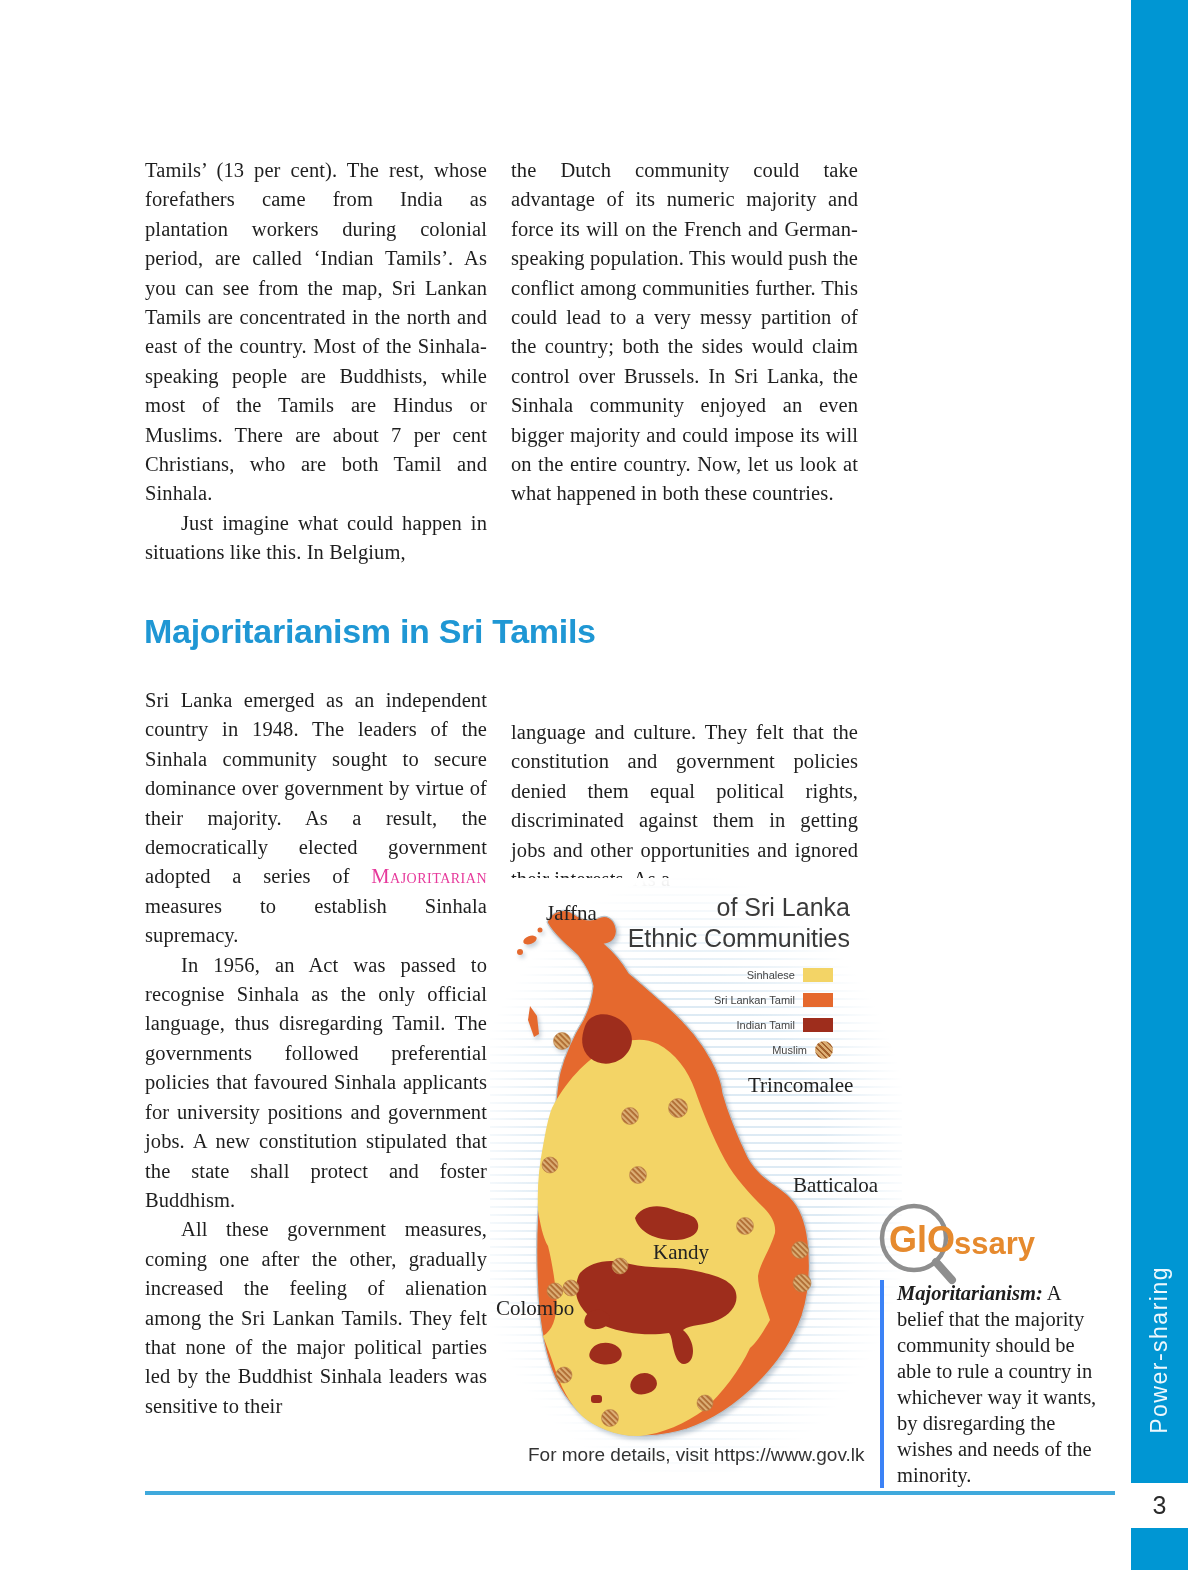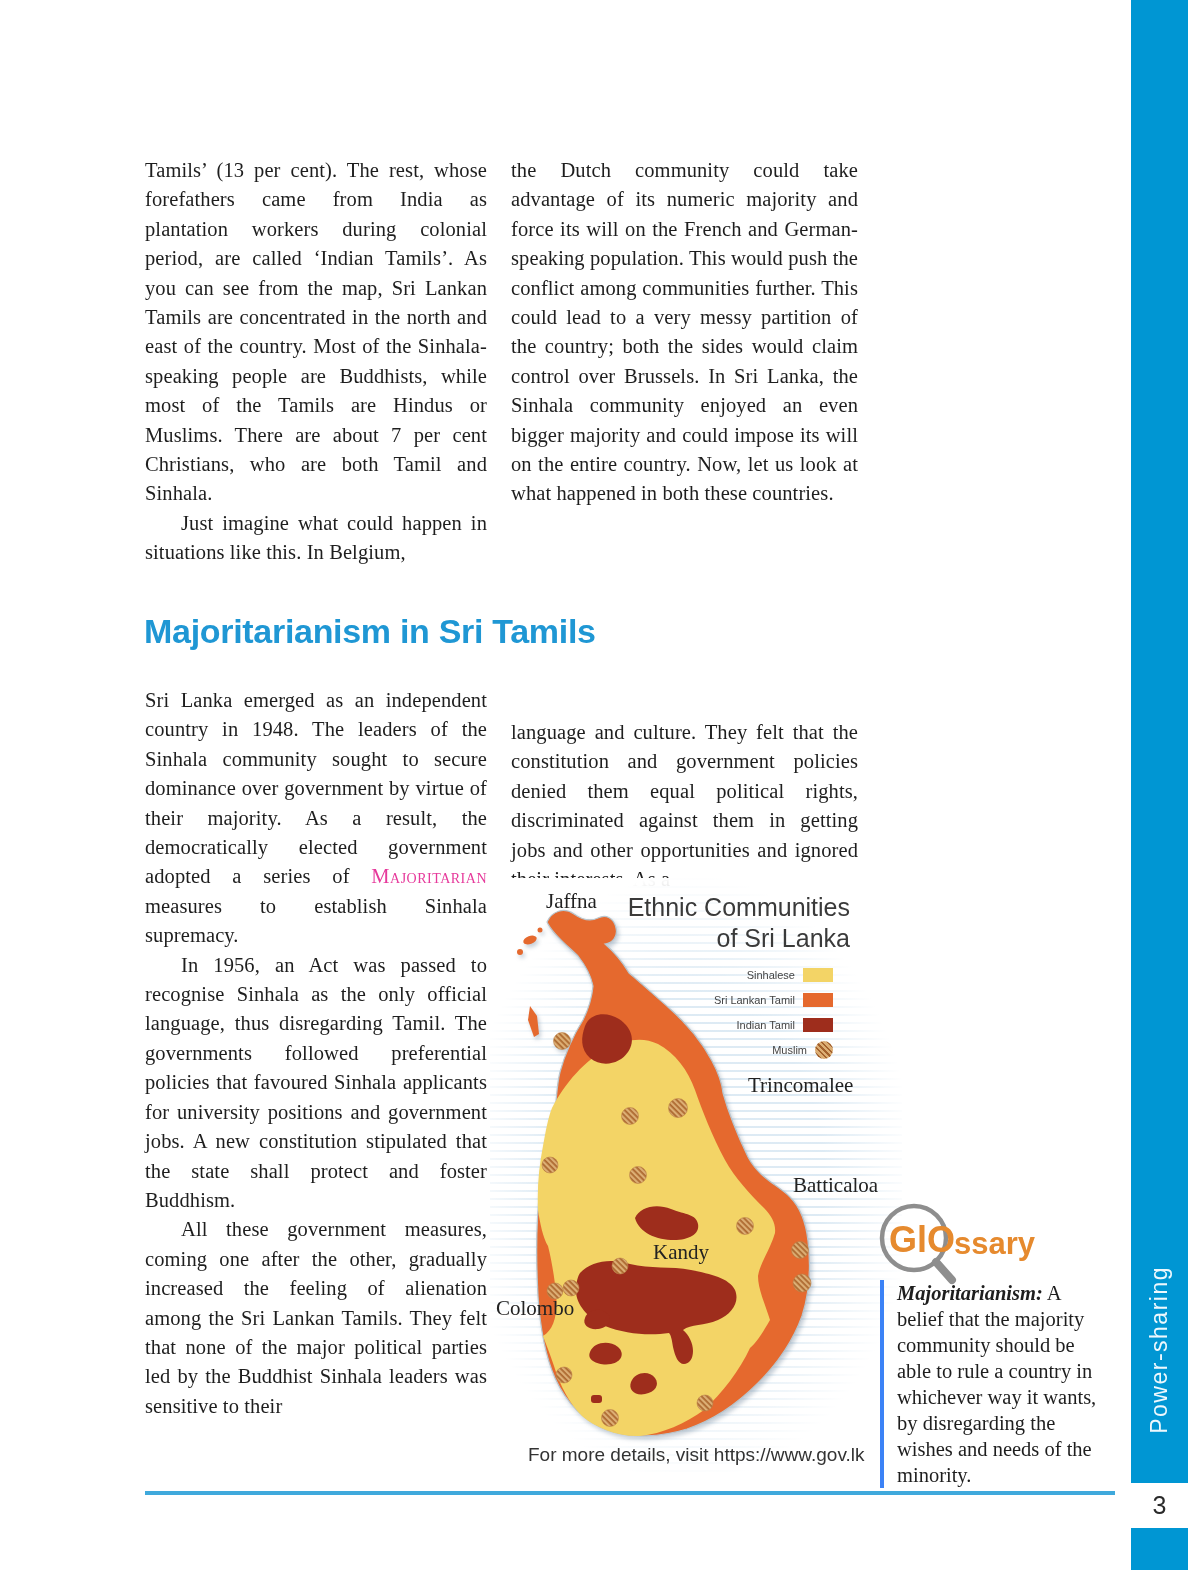--- a/index.html
+++ b/index.html
@@ -31,21 +31,21 @@
        font-family:"Liberation Sans", sans-serif;font-size:11px;color:#444;}
   .legend-row{display:flex;justify-content:flex-end;align-items:center;height:25px;}
   .legend-row .lab{text-align:right;}
   .chip{width:30px;height:14px;margin-left:8px;flex:0 0 auto;}
   .chip.sinhalese{background:#f3d466;}
   .chip.sltamil{background:#e5692e;}
   .chip.itamil{background:#9e2d1c;}
   .chip.muslim{width:18px;height:18px;border-radius:50%;
        background:repeating-linear-gradient(45deg,#a4622d 0 1.5px,#dcae74 1.5px 4px);}
   .city{position:absolute;font-size:21px;color:#222;white-space:nowrap;}
-  #city-jaffna{left:56px;top:11px;}
+  #city-jaffna{left:56px;top:23px;}
   #city-trincomalee{left:258px;top:195px;}
   #city-batticaloa{left:303px;top:295px;}
   #city-kandy{left:163px;top:362px;}
   #city-colombo{left:6px;top:418px;}
   .map-footer{position:absolute;left:38px;top:566px;width:340px;
        font-family:"Liberation Sans", sans-serif;font-size:19px;color:#333;}
   
   .glossary-logo{position:absolute;left:876px;top:1198px;width:170px;height:90px;}
   .glossary-def{position:absolute;left:880px;top:1280px;width:210px;
        border-left:4px solid #3b82f6;padding-left:13px;
@@ -143,22 +143,22 @@
           <circle cx="312" cy="405" r="9"></circle>
           <circle cx="65" cy="413" r="8"></circle>
           <circle cx="81" cy="410" r="8"></circle>
           <circle cx="74" cy="497" r="8"></circle>
           <circle cx="120" cy="540" r="8.5"></circle>
           <circle cx="215" cy="525" r="8"></circle>
         </g>
       </g>
     </svg>
     <div class="map-title">
+      <div>of Sri Lanka</div>
       <div>Ethnic Communities</div>
-      <div>of Sri Lanka</div>
     </div>
     <div class="map-legend">
       <div class="legend-row">
         <span class="lab">Sinhalese</span>
         <span class="chip sinhalese"></span>
       </div>
       <div class="legend-row">
         <span class="lab">Sri Lankan Tamil</span>
         <span class="chip sltamil"></span>
       </div>

